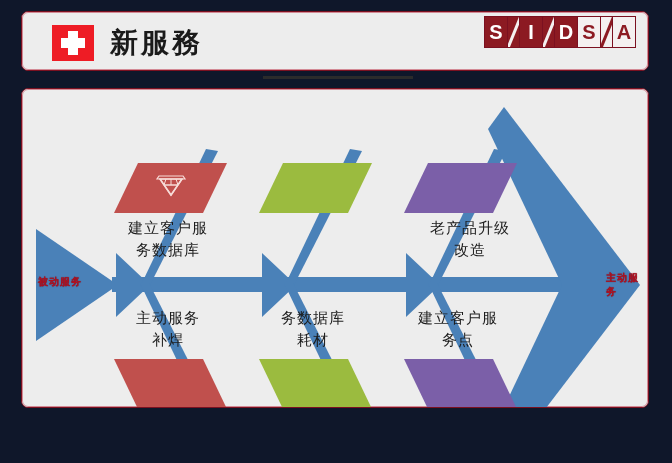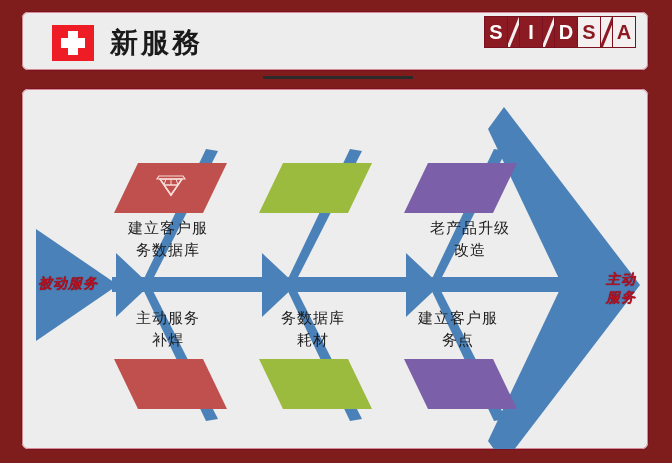--- a/index.html
+++ b/index.html
@@ -5,21 +5,21 @@
   html,body{margin:0;padding:0;}
   body{
     width:672px;height:463px;
     background:#e9e9e9;
     font-family:"Liberation Sans","DejaVu Sans",sans-serif;
     overflow:hidden;
     position:relative;
   }
   .page{
     position:absolute;inset:0;
-    background:#7f1d1d;
+    background:#0f172a;
   }
 
   
   .header{
     position:absolute;left:21px;top:11px;width:628px;height:60px;
     border:1.5px solid #7b1020;
     border-radius:7px;
     background:#ededed;
     box-sizing:border-box;
   }
@@ -71,21 +71,21 @@
   .logo-cell.slash.red .bar{background:#f4f0f0;}
   .logo-cell.slash.white .bar{background:#8c1a22;}
 
   .underline{
     position:absolute;left:263px;top:76px;width:150px;height:3px;
     background:#2b2b2b;
   }
 
   
   .panel{
-    position:absolute;left:21px;top:88px;width:628px;height:362px;
+    position:absolute;left:21px;top:88px;width:628px;height:320px;
     border:1.5px solid #7b1020;
     border-radius:7px;
     background:#ededed;
     box-sizing:border-box;
     overflow:hidden;
   }
   .panel-inner{
     position:absolute;inset:0;
     border:1px solid #d38b96;border-radius:6px;box-sizing:border-box;
     pointer-events:none;
@@ -98,24 +98,23 @@
     position:absolute;
     font-family:"DejaVu Serif","Liberation Serif",serif;
     font-size:15px;color:#1c1c1c;
     text-align:center;line-height:22px;
     letter-spacing:1px;
     white-space:pre-line;
   }
   .endlbl{
     position:absolute;
     font-family:"DejaVu Serif","Liberation Serif",serif;
-    font-size:14px;font-weight:700;color:#b01020;
+    font-size:10px;font-weight:700;color:#b01020;
     letter-spacing:1px;
     text-shadow:0 0 1px #6a0a14;
-    font-style:italic;
   }
 </style>
 </head>
 <body>
 
 <div class="page">
 
   <div class="header">
     <div class="header-inner"></div>
 

